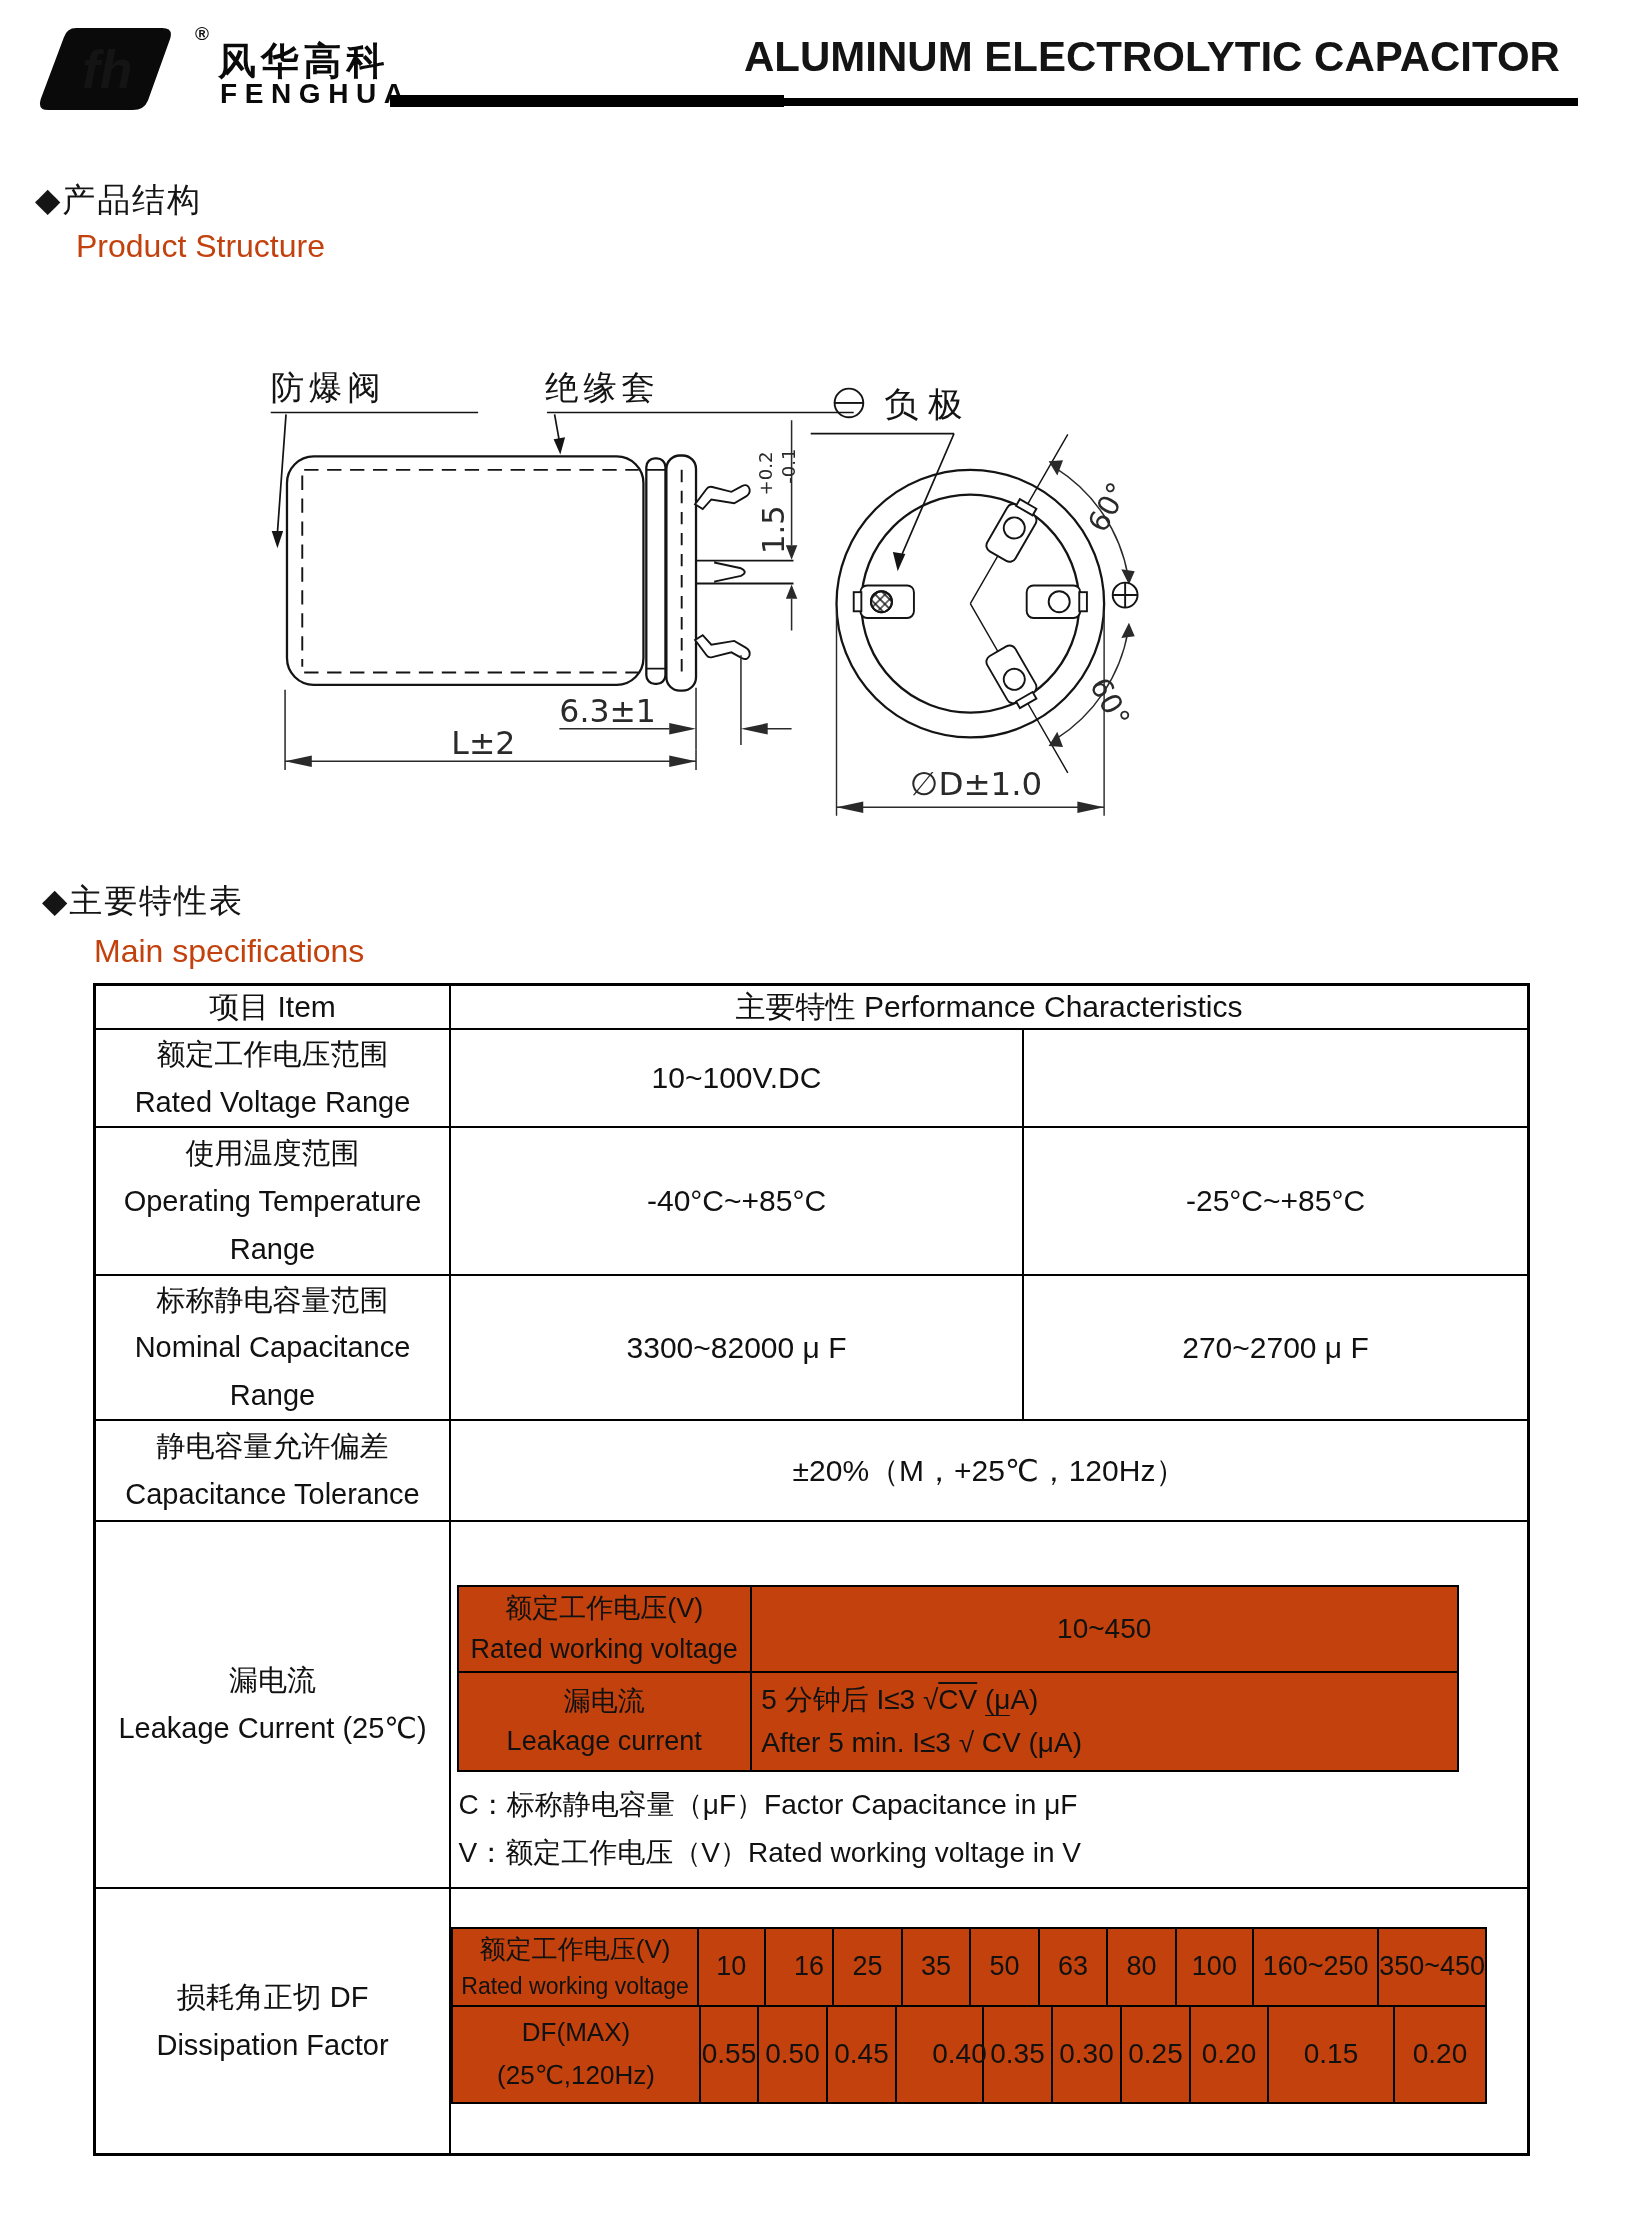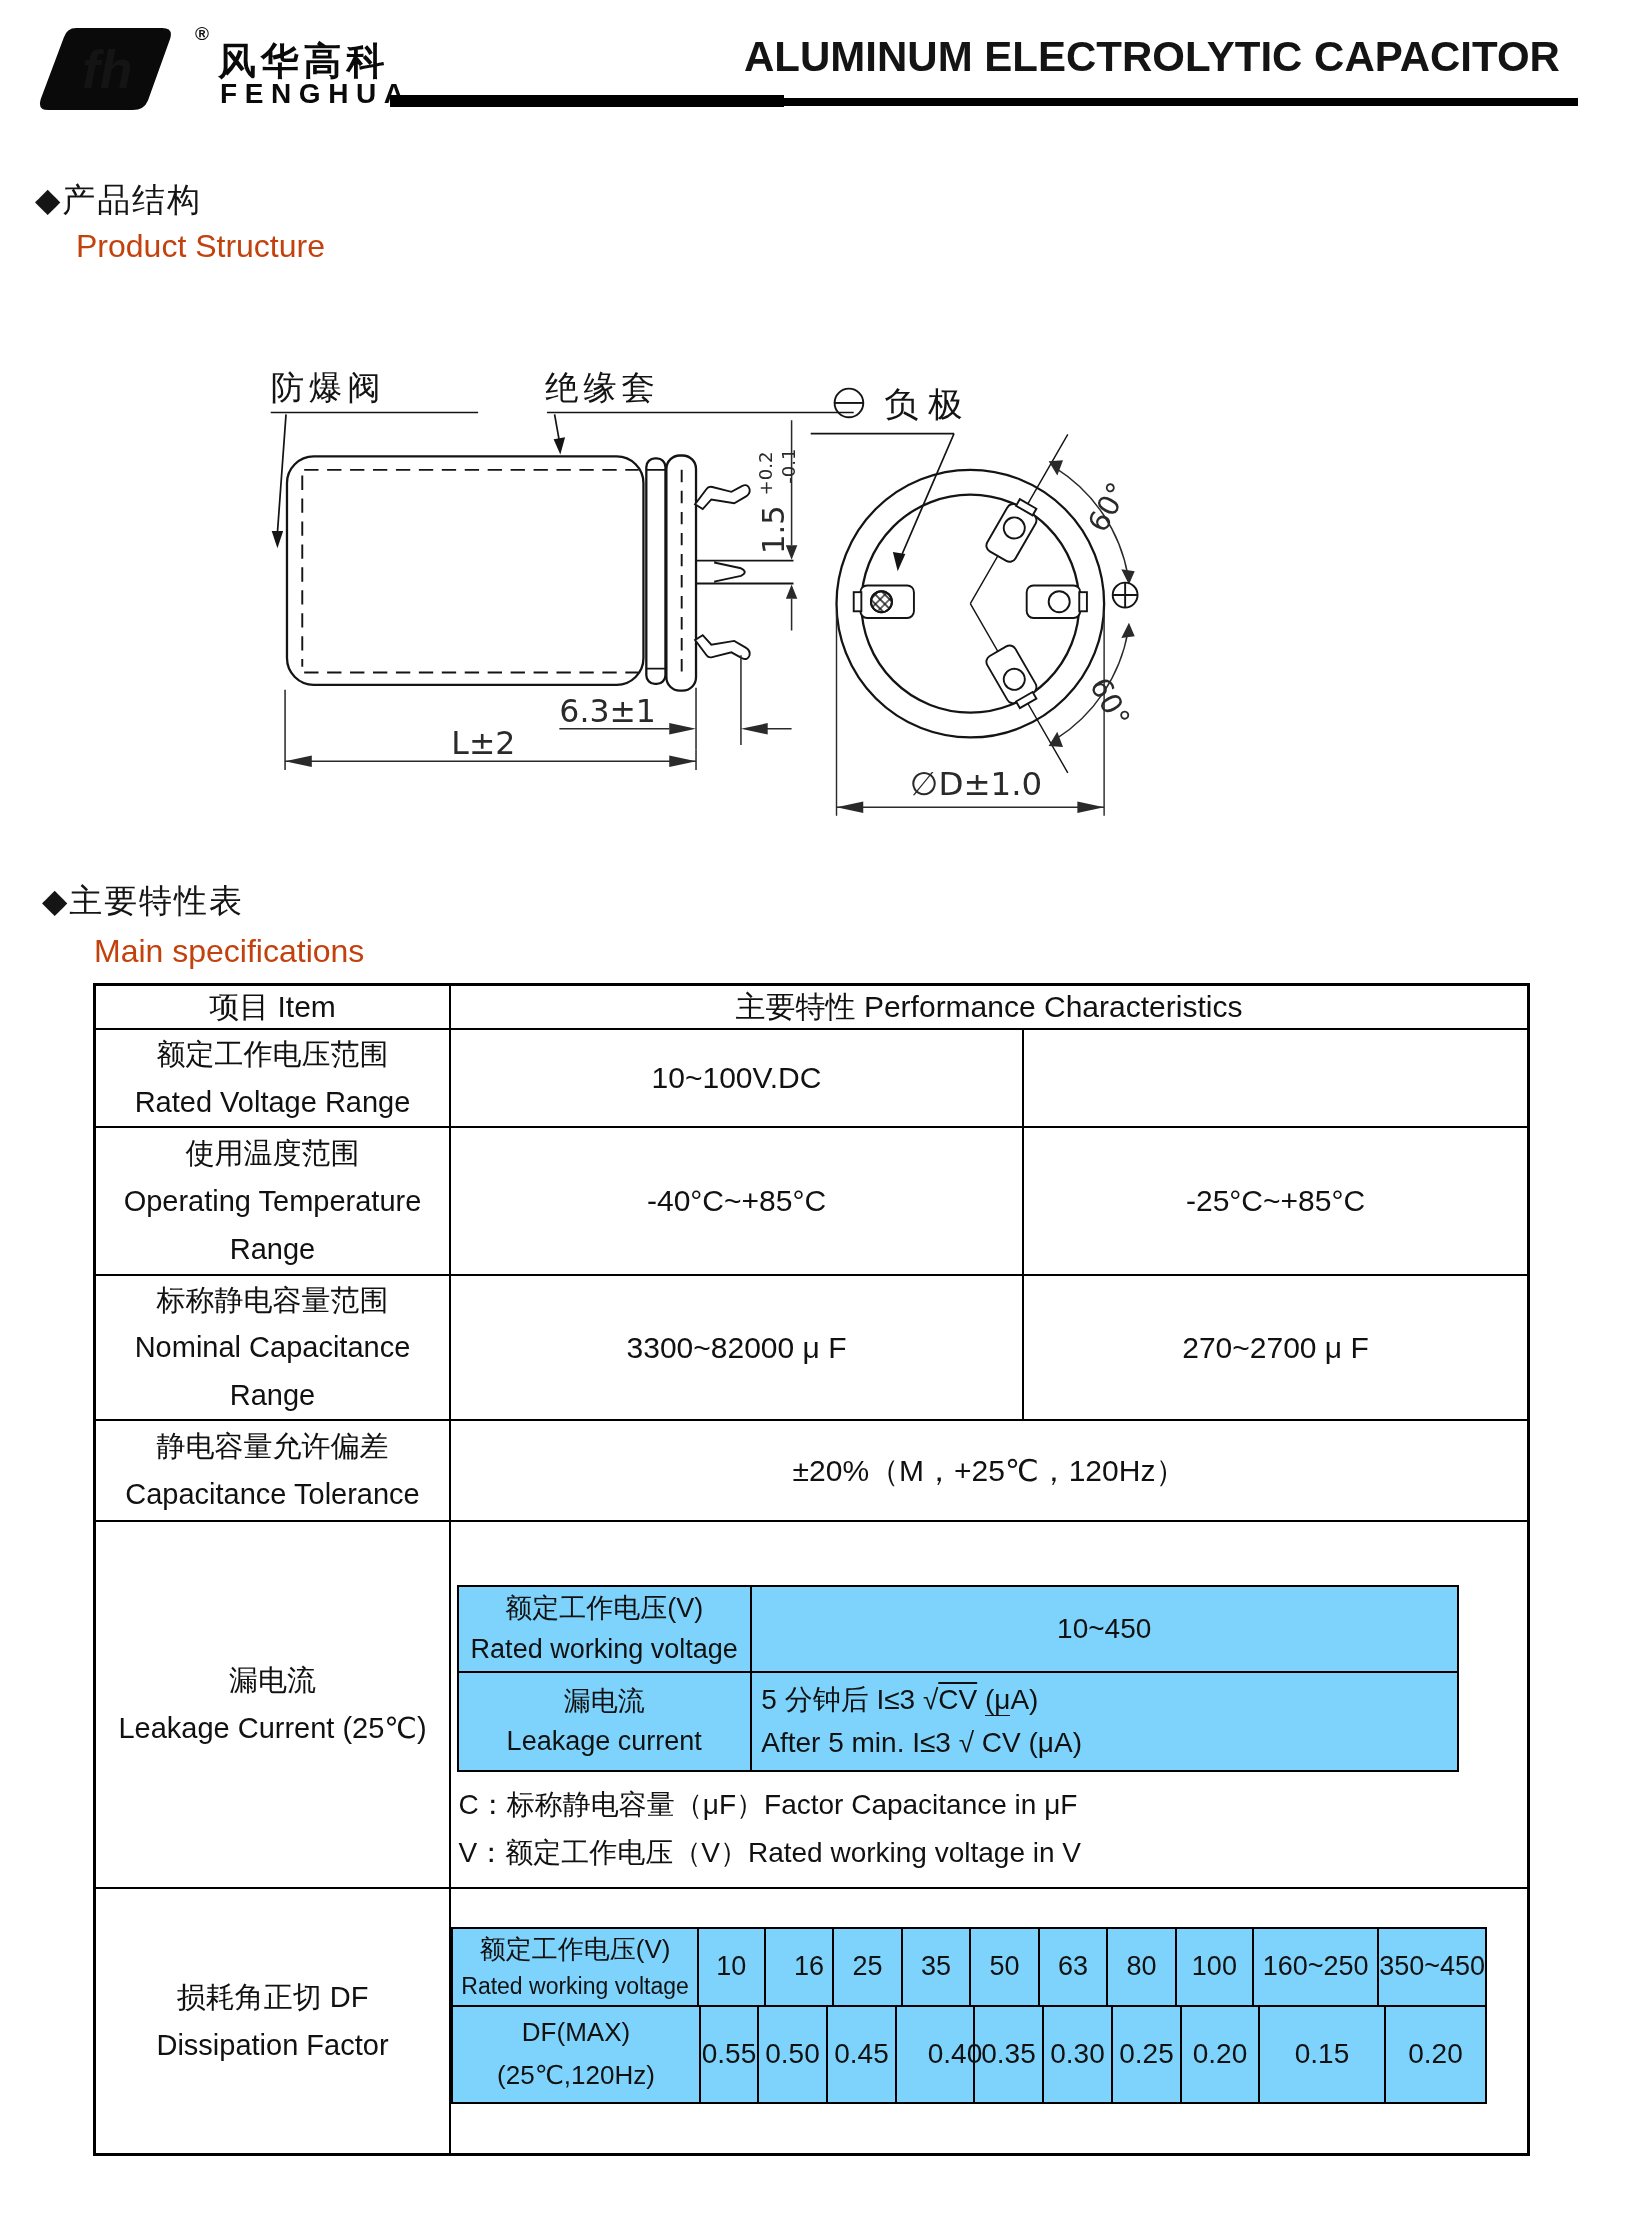--- a/index.html
+++ b/index.html
@@ -25,21 +25,21 @@
   .row{display:flex;box-sizing:border-box;border-top:2.9px solid #000;flex:0 0 auto;}
   .row.first{border-top:none;}
   .cell{box-sizing:border-box;display:flex;flex-direction:column;align-items:center;
         justify-content:center;text-align:center;row-gap:15.3px;line-height:1.12;}
   .c-item{width:355px;border-right:2.9px solid #000;font-size:29px;}
   .c-low{width:573px;border-right:2.9px solid #000;font-size:30px;}
   .c-high{flex:1;font-size:30px;}
   .c-span{flex:1;font-size:30px;}
   .c-content{flex:1;position:relative;}
   
-  .itbl{position:absolute;border:2.9px solid #000;box-sizing:border-box;display:flex;flex-direction:column;background:#7dd3fc;}
+  .itbl{position:absolute;border:2.9px solid #000;box-sizing:border-box;display:flex;flex-direction:column;background:#c2410c;}
   .irow{display:flex;box-sizing:border-box;flex:1;}
   .irow + .irow{border-top:2.9px solid #000;}
   .icell{box-sizing:border-box;display:flex;flex-direction:column;justify-content:center;
          align-items:center;text-align:center;row-gap:9.6px;line-height:1.15;}
   .leak-lab{width:293px;border-right:2.9px solid #000;font-size:27px;}
   .leak-val{flex:1;font-size:28px;}
   .leak-formula{align-items:flex-start;text-align:left;padding-left:9.6px;row-gap:11.5px;}
   .ov{text-decoration:overline;}
   .un{border-bottom:1.9px solid #111;}
   .note{position:absolute;font-size:28px;white-space:nowrap;}
@@ -278,21 +278,21 @@
             <div class="icell df-v last">350~450</div>
           </div>
           <div class="irow">
             <div class="icell df-lab df-vallab">
               <div>DF(MAX)</div>
               <div>(25℃,120Hz)</div>
             </div>
             <div class="icell df-v df-num" style="width:58px;text-align:right;">0.55</div>
             <div class="icell df-v df-num" style="width:69px;">0.50</div>
             <div class="icell df-v df-num" style="width:69px;">0.45</div>
-            <div class="icell df-v df-num" style="width:78px;padding-left:40px;">0.40</div>
+            <div class="icell df-v df-num" style="width:87px;padding-left:40px;">0.40</div>
             <div class="icell df-v df-num" style="width:69px;">0.35</div>
             <div class="icell df-v df-num" style="width:69px;">0.30</div>
             <div class="icell df-v df-num" style="width:69px;">0.25</div>
             <div class="icell df-v df-num" style="width:78px;">0.20</div>
             <div class="icell df-v df-num" style="width:126px;">0.15</div>
             <div class="icell df-v df-num last">0.20</div>
           </div>
         </div>
       </div>
     </div>

